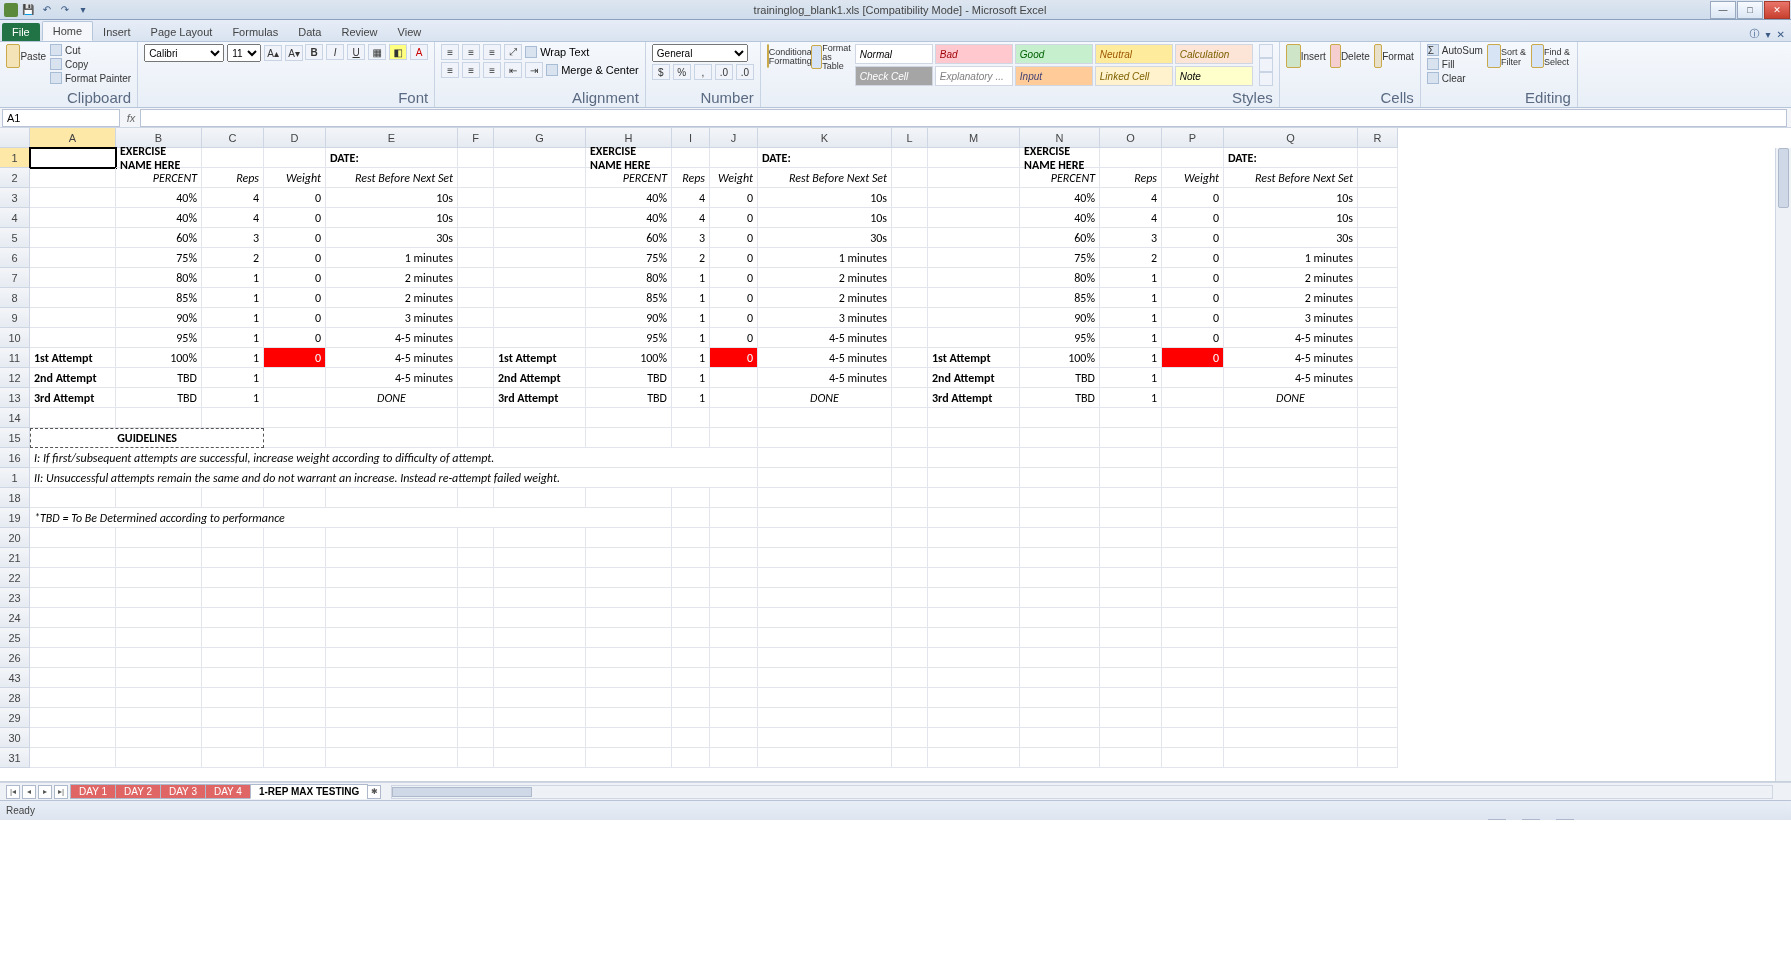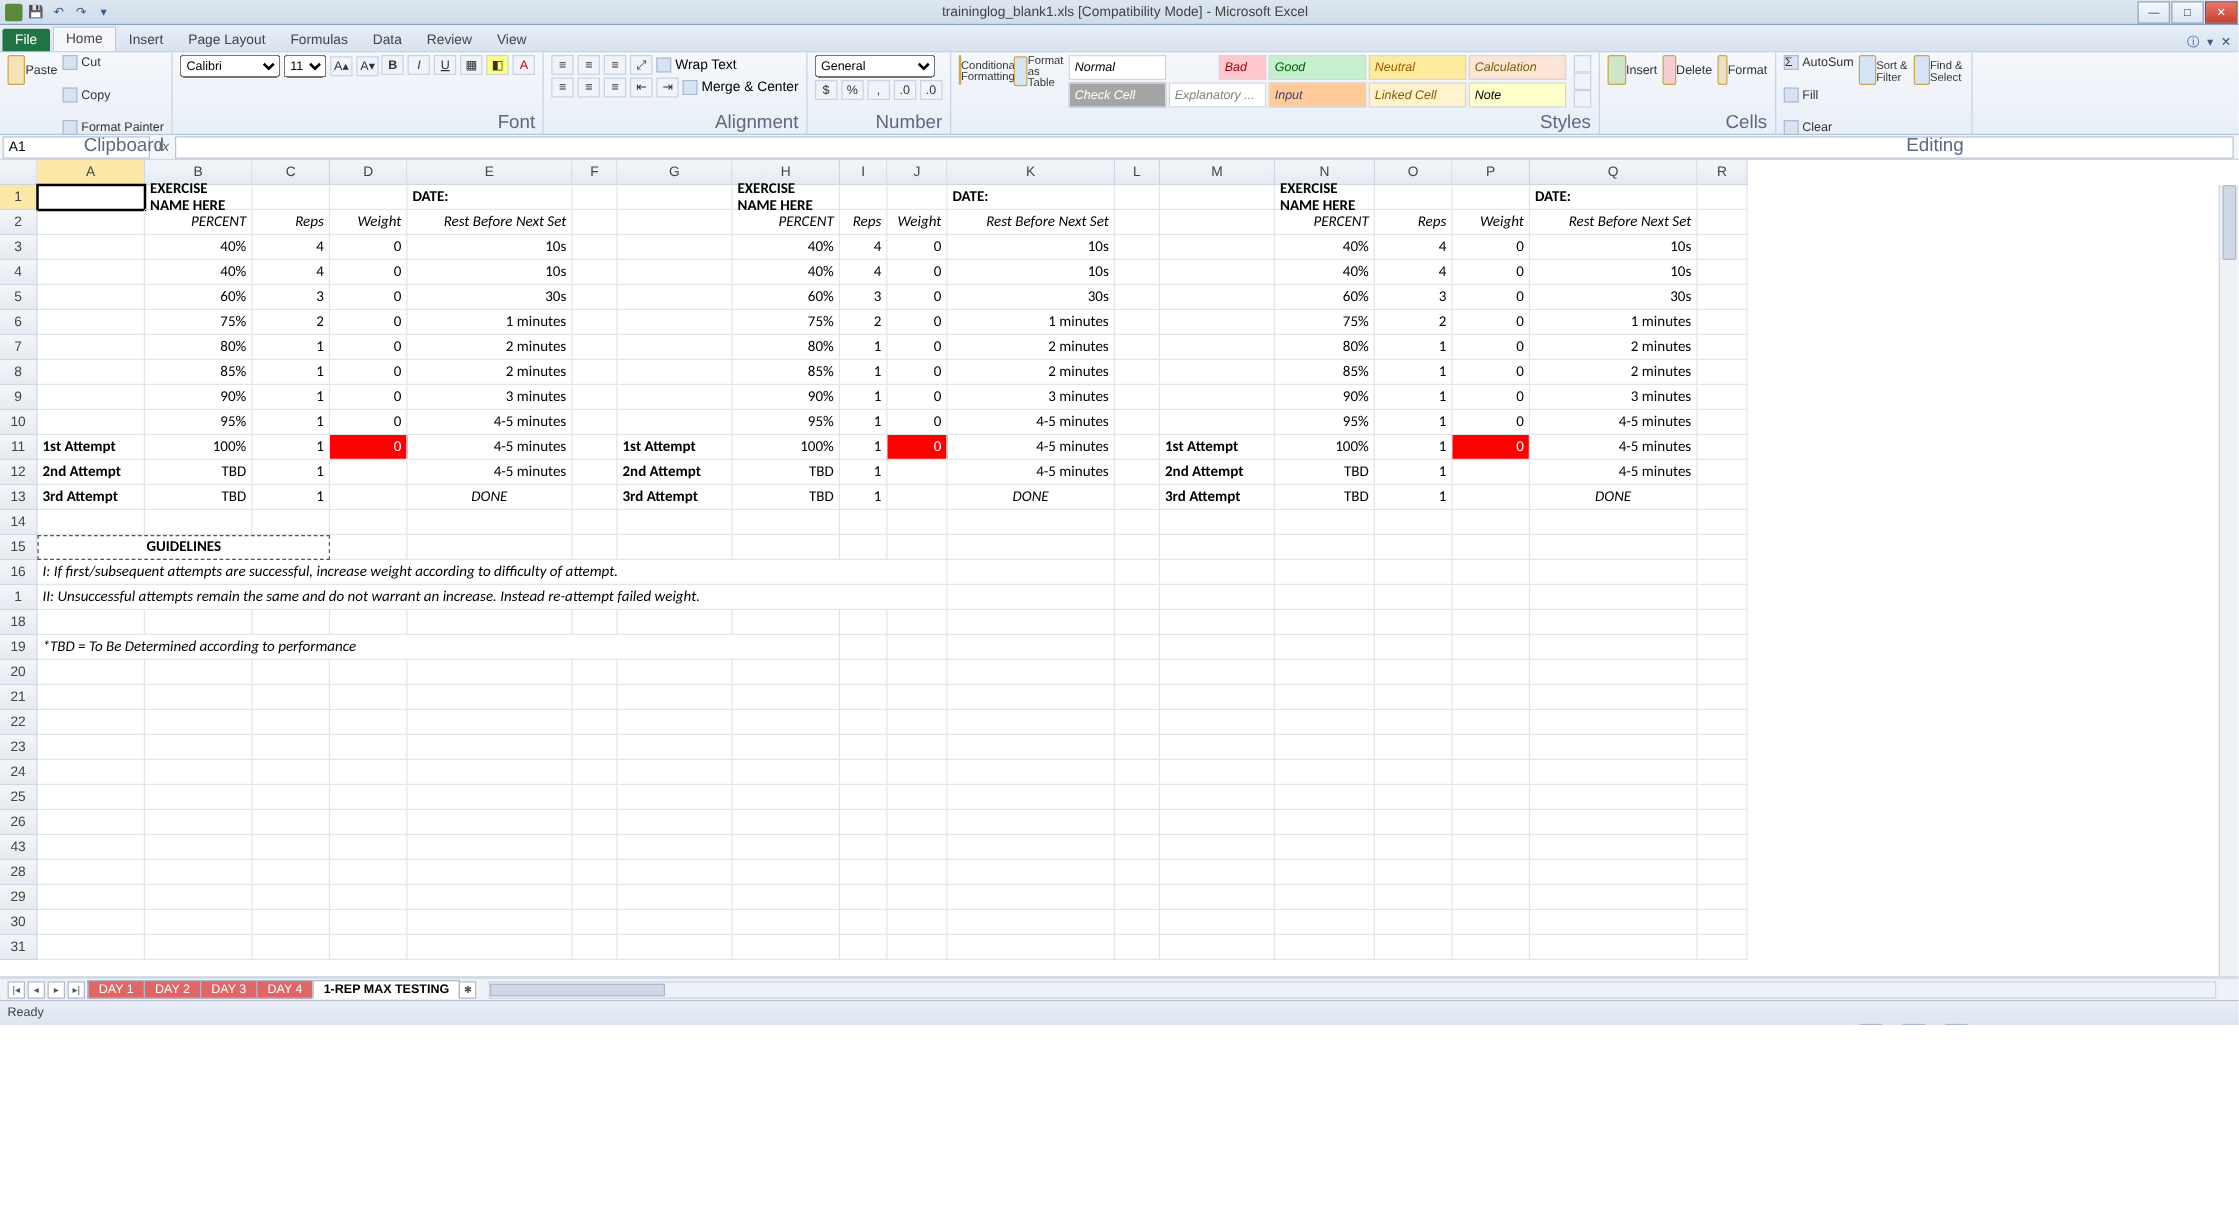--- a/index.html
+++ b/index.html
@@ -22,31 +22,31 @@
 .tab.active { background: #f5f7fa; border: 1px solid #b5c5da; border-bottom: 1px solid #f5f7fa; border-radius: 2px 2px 0 0; }
 .ribbon-right { margin-left: auto; display:flex; gap:6px; padding-right:6px; align-items:center; color:#3b5a86; font-size:10px; }
 
 
 .ribbon { height: 66px; background: linear-gradient(#f5f8fc,#e9eff7); border-bottom: 1px solid #b5c5da; display: flex; }
 .group { border-right: 1px solid #c8d4e4; padding: 2px 6px 0 6px; display: flex; flex-direction: column; position: relative; }
 .group-body { flex:1; display:flex; gap:4px; align-items:flex-start; }
 .group-label { text-align: right; font-size: 15px; color: #5a6a82; padding-bottom: 1px; }
 .rbtn-big { width: 40px; display:flex; flex-direction:row; align-items:center; font-size:10px; color:#333; }
 .rbtn-big .icn { width: 24px; height: 24px; background:#f3e3b6; border:1px solid #caa94a; border-radius:2px; margin-bottom:1px; }
-.rlines { display:flex; flex-direction:column; gap:14px; font-size:10px; color:#333; }
+.rlines { display:flex; flex-direction:column; gap:2px; font-size:10px; color:#333; }
 .rline { display:flex; align-items:center; gap:3px; }
 .ricn { width:12px; height:12px; background:#d9e3f0; border:1px solid #a9bcd6; }
 select.fontname { width:80px; height:18px; font-size:10px; }
 select.fontsize { width:34px; height:18px; font-size:10px; }
 .mini { width:18px; height:16px; border:1px solid #c8d4e4; background:#f0f4fa; display:inline-flex; align-items:center; justify-content:center; font-size:10px; color:#333; }
 .numfmt { width:96px; height:18px; font-size:10px; }
 .style-grid { display:grid; grid-template-columns: repeat(5, 78px); grid-auto-rows: 20px; gap:2px; }
 .style-cell { border:1px solid #d0d7e2; font-size:10px; display:flex; align-items:center; padding:0 4px;font-style:italic; }
 .sc-normal { background:#fff; }
-.sc-bad { background:#ffc7ce; color:#9c0006;margin-left:40px; }
+.sc-bad { background:#ffc7ce; color:#9c0006; }
 .sc-good { background:#c6efce; color:#006100; }
 .sc-neutral { background:#ffeb9c; color:#9c5700; }
 .sc-calc { background:#fce4d6; color:#7f6000; }
 .sc-check { background:#a5a5a5; color:#fff; }
 .sc-expl { background:#fff; font-style:italic; color:#7f7f7f; }
 .sc-input { background:#ffcc99; color:#3f3f76; }
 .sc-linked { background:#fff2cc; color:#7f6000; }
 .sc-note { background:#ffffcc; }
 .style-side { display:flex; flex-direction:column; justify-content:space-between; padding-left:2px; }
 .tiny { width:14px; height:14px; border:1px solid #c8d4e4; background:#f0f4fa; }

